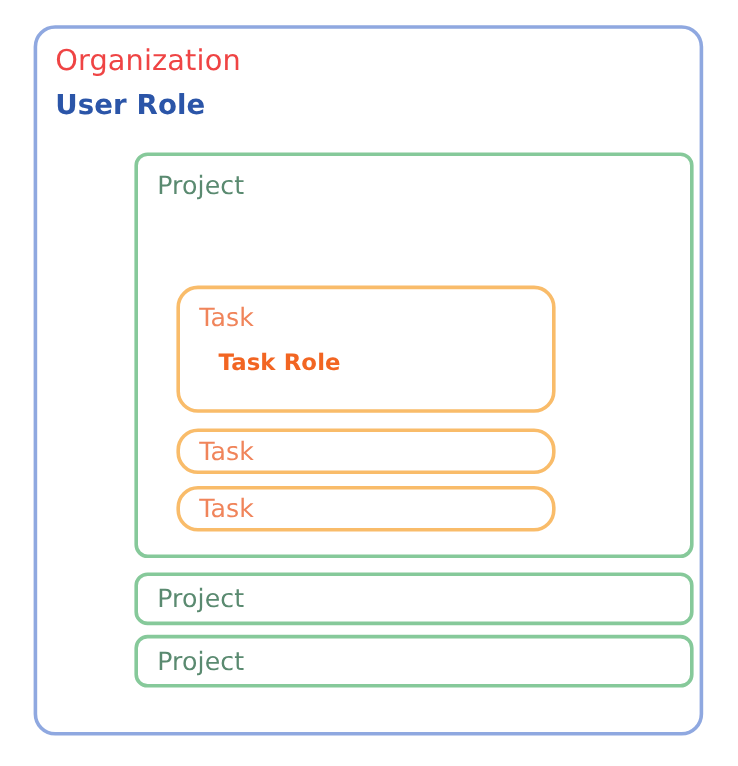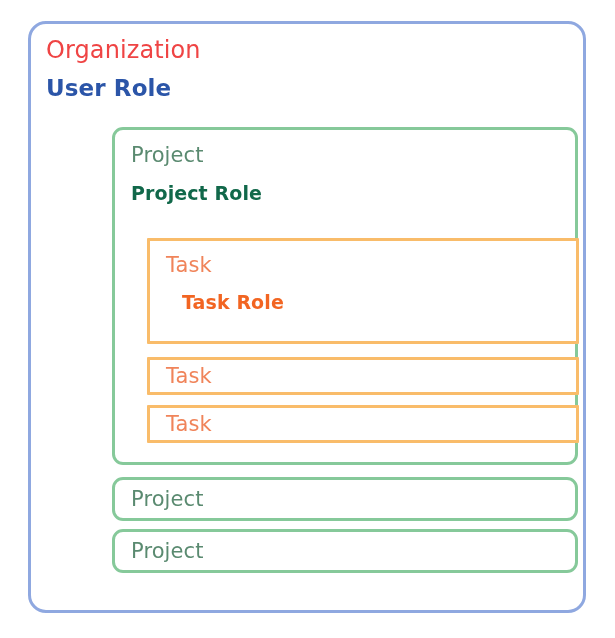--- a/index.html
+++ b/index.html
@@ -101,24 +101,24 @@
     font-weight: 700;
     color: #11684a;
     letter-spacing: 0.1px;
     white-space: nowrap;
   }
 
   
   .task-card {
     position: absolute;
     left: 32px;
-    width: 432px;
+    width: 316px;
     box-sizing: border-box;
     border: 3px solid #f9bc6a;
-    border-radius: 1px;
+    border-radius: 18px;
     background: #ffffff;
   }
   .task-card.expanded {
     top: 108px;
     height: 106px;
   }
   .task-card.row1 {
     top: 227px;
     height: 38px;
   }
@@ -159,21 +159,20 @@
   <div class="org-card">
 
     <div class="org-label">Organization</div>
 
     <div class="org-role">User Role</div>
 
     <div class="project-card expanded">
 
       <div class="project-label">Project</div>
 
-      <div class="project-role">Project Role</div>
 
       <div class="task-card expanded">
         <div class="task-label">Task</div>
         <div class="task-role">Task Role</div>
       </div>
 
       <div class="task-card row1">
         <div class="task-label">Task</div>
       </div>
 

